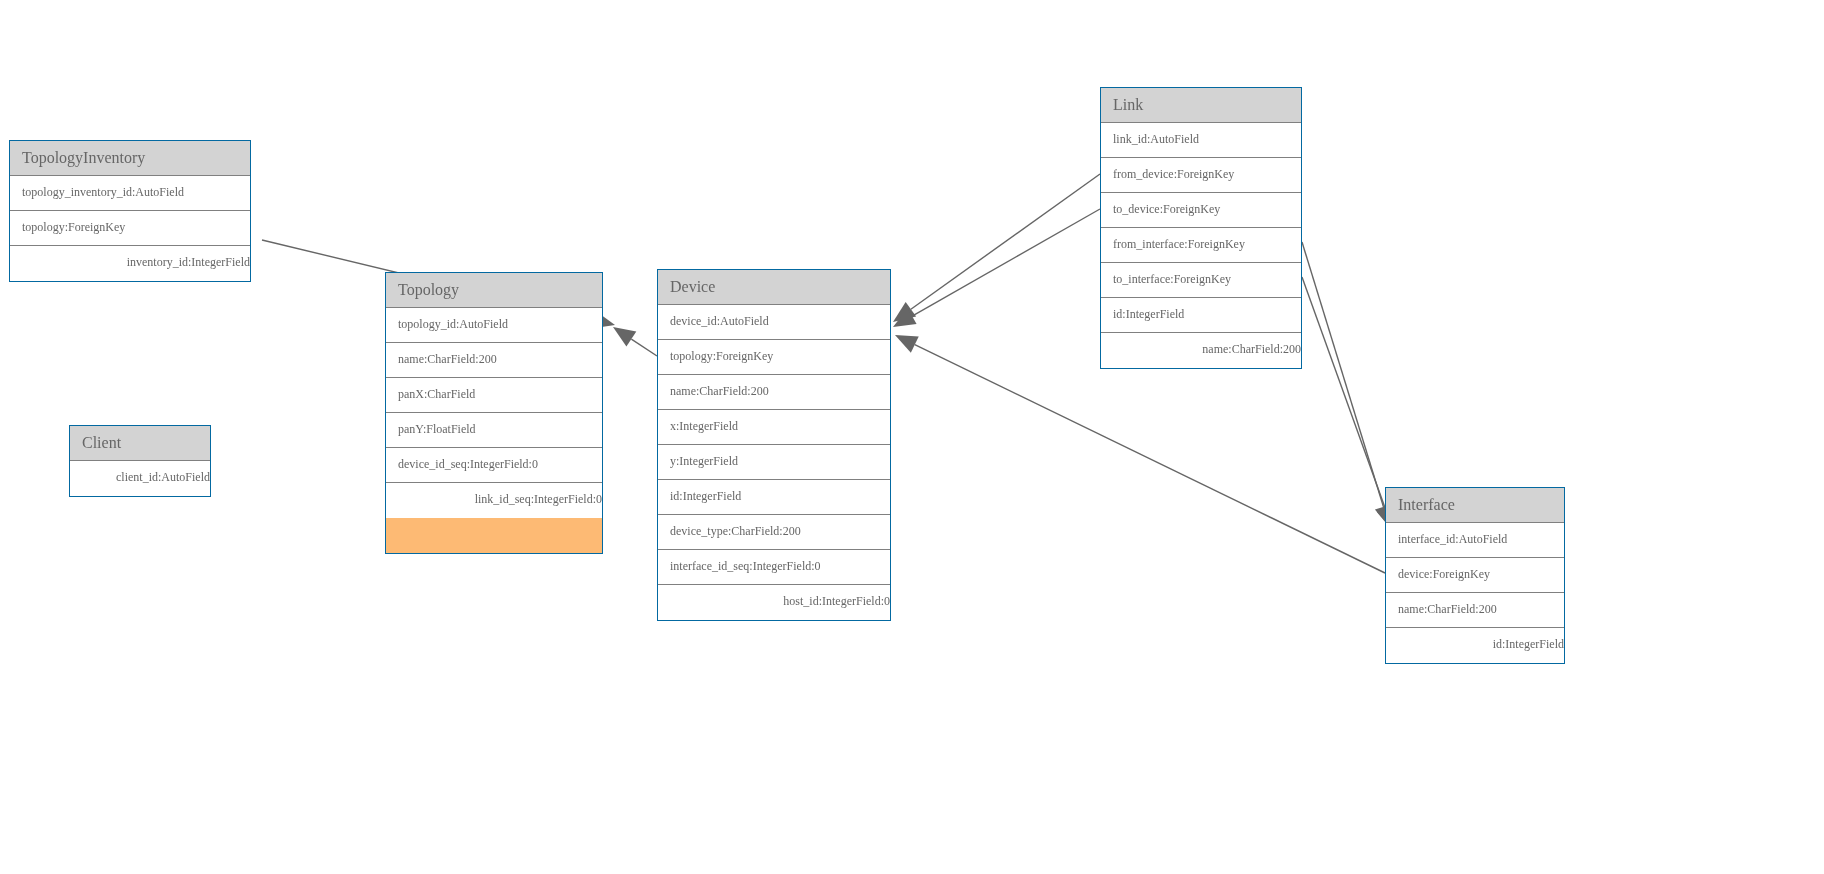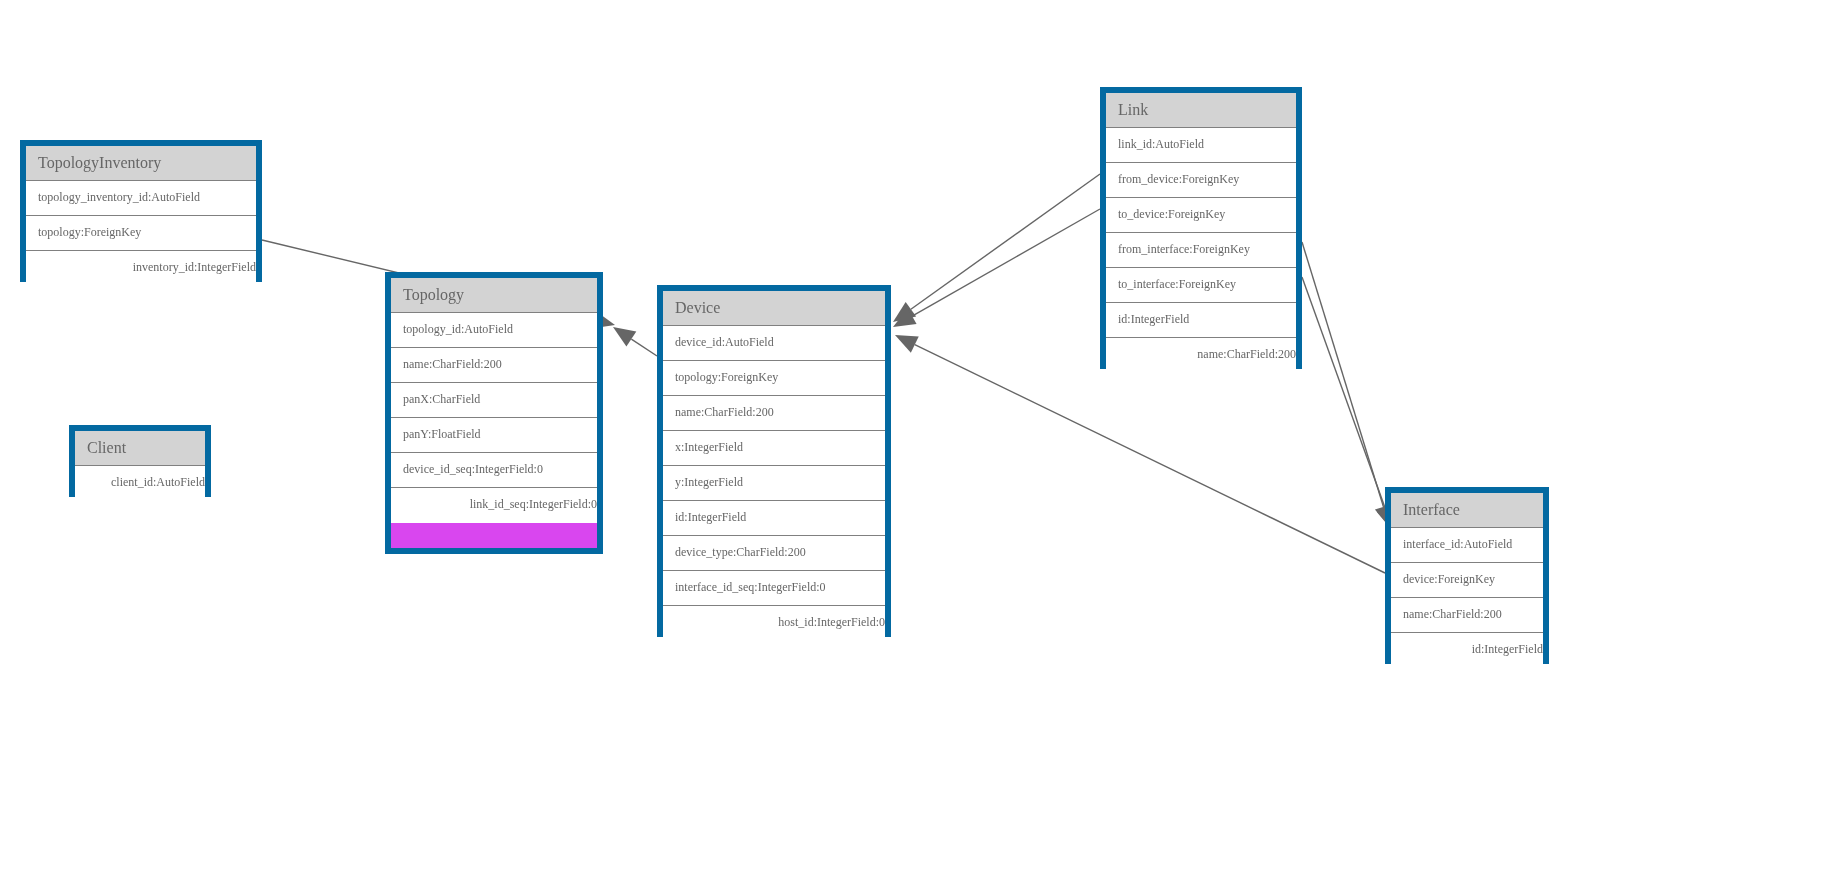--- a/index.html
+++ b/index.html
@@ -20,22 +20,22 @@
     position: absolute;
     left: 0;
     top: 0;
     width: 1824px;
     height: 874px;
     pointer-events: none;
   }
   .entity {
     position: absolute;
     box-sizing: border-box;
-    border: 6px solid #0369a1;
-    background: #d946ef;
+    border: 1px solid #0369a1;
+    background: #fdba74;
   }
   .entity-header {
     box-sizing: border-box;
     background: #d3d3d3;
     border-bottom: 1px solid #808080;
     color: #666666;
     font-size: 16px;
     line-height: 34px;
     height: 35px;
     padding: 0 0 0 12px;
@@ -92,21 +92,21 @@
         <line x1="1302" y1="277" x2="1385.5539669290577" y2="509.29839157199535" stroke="#666666" stroke-width="1.4"></line>
         <polygon points="1393,530 1377.0851271176011,512.3444960101082 1394.0228067405142,506.2522871338826" fill="#666666"></polygon>
       </g>
       <g>
         <line x1="1385" y1="573" x2="914.789179488672" y2="344.6118871802121" stroke="#666666" stroke-width="1.4"></line>
         <polygon points="895,335 918.7213151533042,336.5163137530281 910.8570438240397,352.70746060739606" fill="#666666"></polygon>
       </g>
     </svg>
 
   <div id="entity-layer">
-      <div class="entity" style="left: 20px; top: 140px; width: 242px; height: 142px;">
+      <div class="entity" style="left: 9px; top: 140px; width: 242px; height: 142px;">
         <div class="entity-header">TopologyInventory</div>
         <div class="entity-fields">
           <div class="field-row">topology_inventory_id:AutoField</div>
           <div class="field-row">topology:ForeignKey</div>
           <div class="field-row">inventory_id:IntegerField</div>
         </div>
       </div>
       <div class="entity" style="left: 385px; top: 272px; width: 218px; height: 282px;">
         <div class="entity-header">Topology</div>
         <div class="entity-fields">
@@ -117,21 +117,21 @@
           <div class="field-row">device_id_seq:IntegerField:0</div>
           <div class="field-row">link_id_seq:IntegerField:0</div>
         </div>
       </div>
       <div class="entity" style="left: 69px; top: 425px; width: 142px; height: 72px;">
         <div class="entity-header">Client</div>
         <div class="entity-fields">
           <div class="field-row">client_id:AutoField</div>
         </div>
       </div>
-      <div class="entity" style="left: 657px; top: 269px; width: 234px; height: 352px; margin-top: 16px;">
+      <div class="entity" style="left: 657px; top: 269px; width: 234px; height: 352px;">
         <div class="entity-header">Device</div>
         <div class="entity-fields">
           <div class="field-row">device_id:AutoField</div>
           <div class="field-row">topology:ForeignKey</div>
           <div class="field-row">name:CharField:200</div>
           <div class="field-row">x:IntegerField</div>
           <div class="field-row">y:IntegerField</div>
           <div class="field-row">id:IntegerField</div>
           <div class="field-row">device_type:CharField:200</div>
           <div class="field-row">interface_id_seq:IntegerField:0</div>
@@ -143,21 +143,21 @@
         <div class="entity-fields">
           <div class="field-row">link_id:AutoField</div>
           <div class="field-row">from_device:ForeignKey</div>
           <div class="field-row">to_device:ForeignKey</div>
           <div class="field-row">from_interface:ForeignKey</div>
           <div class="field-row">to_interface:ForeignKey</div>
           <div class="field-row">id:IntegerField</div>
           <div class="field-row">name:CharField:200</div>
         </div>
       </div>
-      <div class="entity" style="left: 1385px; top: 487px; width: 164px; height: 177px; font-family: Liberation Serif, serif;">
+      <div class="entity" style="left: 1385px; top: 487px; width: 180px; height: 177px; font-family: Liberation Serif, serif;">
         <div class="entity-header">Interface</div>
         <div class="entity-fields">
           <div class="field-row">interface_id:AutoField</div>
           <div class="field-row">device:ForeignKey</div>
           <div class="field-row">name:CharField:200</div>
           <div class="field-row">id:IntegerField</div>
         </div>
       </div>
     </div>
 

